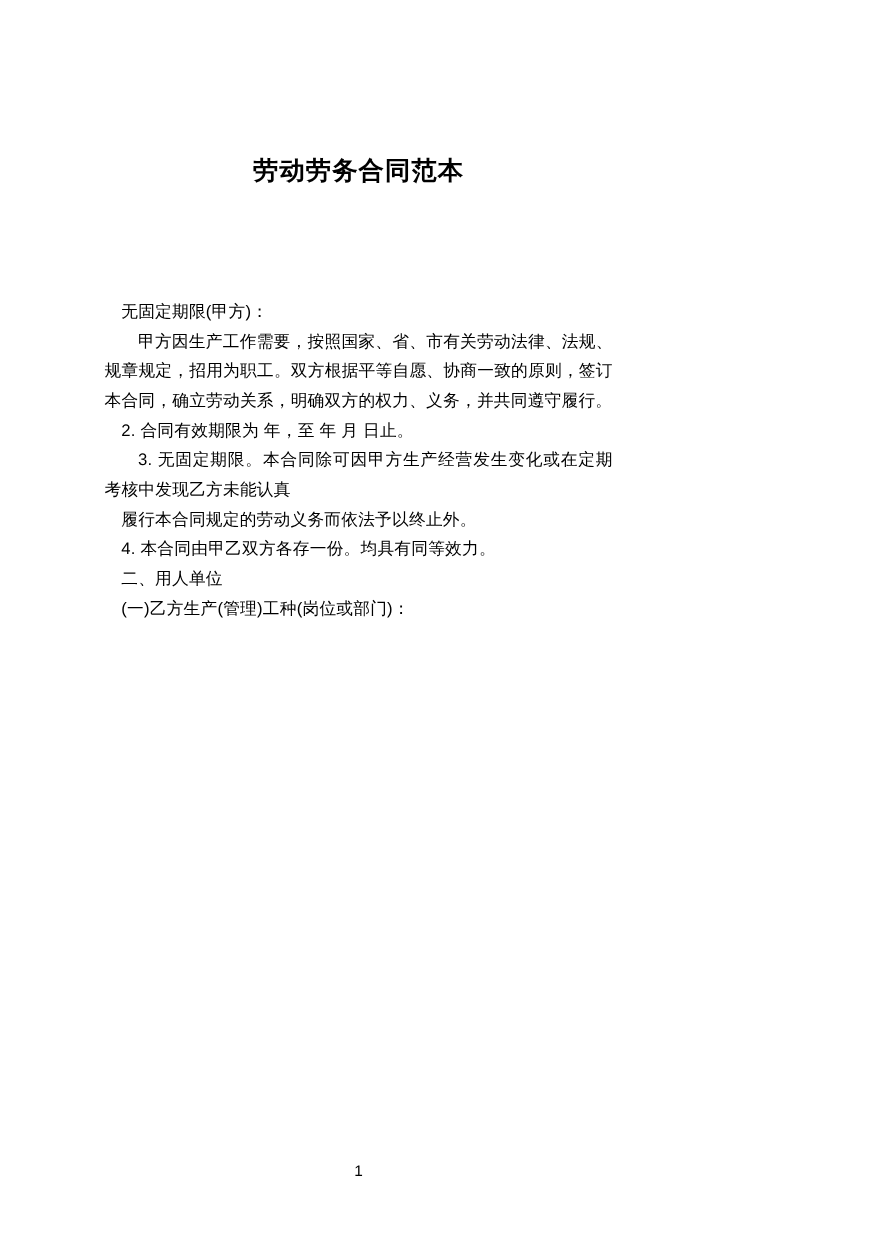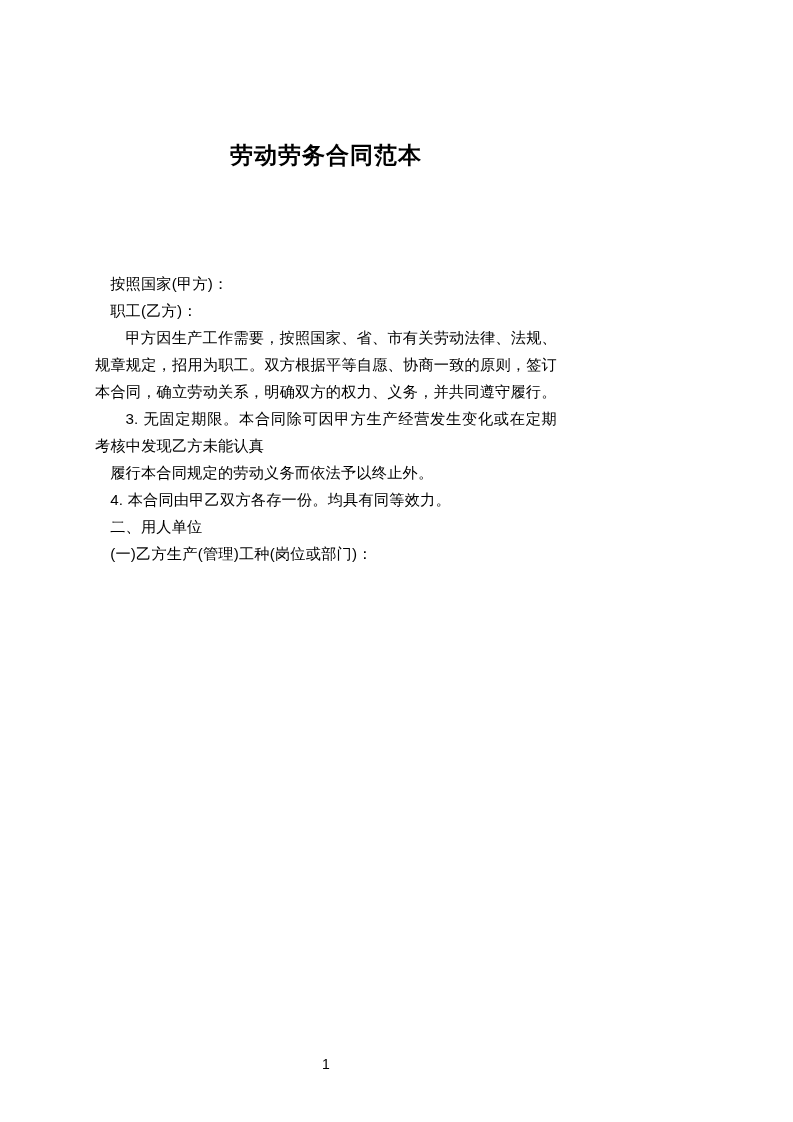--- a/index.html
+++ b/index.html
@@ -55,23 +55,23 @@
   }
 </style>
 </head>
 <body>
 
 <div class="page">
 
   <h1 class="doc-title">劳动劳务合同范本</h1>
 
   <div class="body-block">
-    <p class="para indent-half gap-21">按照国家(甲方)：</p>
-    <p class="para indent-half gap-21">职工(乙方)：</p>
+    <p class="para indent-half gap-21">无固定期限(甲方)：</p>
     <p class="para indent-1 gap-21">甲方因生产工作需要，按照国家、省、市有关劳动法律、法规、规章规定，招用为职工。双方根据平等自愿、协商一致的原则，签订本合同，确立劳动关系，明确双方的权力、义务，并共同遵守履行。</p>
+    <p class="para indent-half gap-21">2. 合同有效期限为  年，至  年  月  日止。</p>
     <p class="para indent-1 gap-21">3. 无固定期限。本合同除可因甲方生产经营发生变化或在定期考核中发现乙方未能认真</p>
     <p class="para indent-half gap-21">履行本合同规定的劳动义务而依法予以终止外。</p>
     <p class="para indent-half gap-21">4. 本合同由甲乙双方各存一份。均具有同等效力。</p>
     <p class="para indent-half gap-21">二、用人单位</p>
     <p class="para indent-half">(一)乙方生产(管理)工种(岗位或部门)：</p>
   </div>
 
   <div class="page-number">1</div>
 
 </div>

